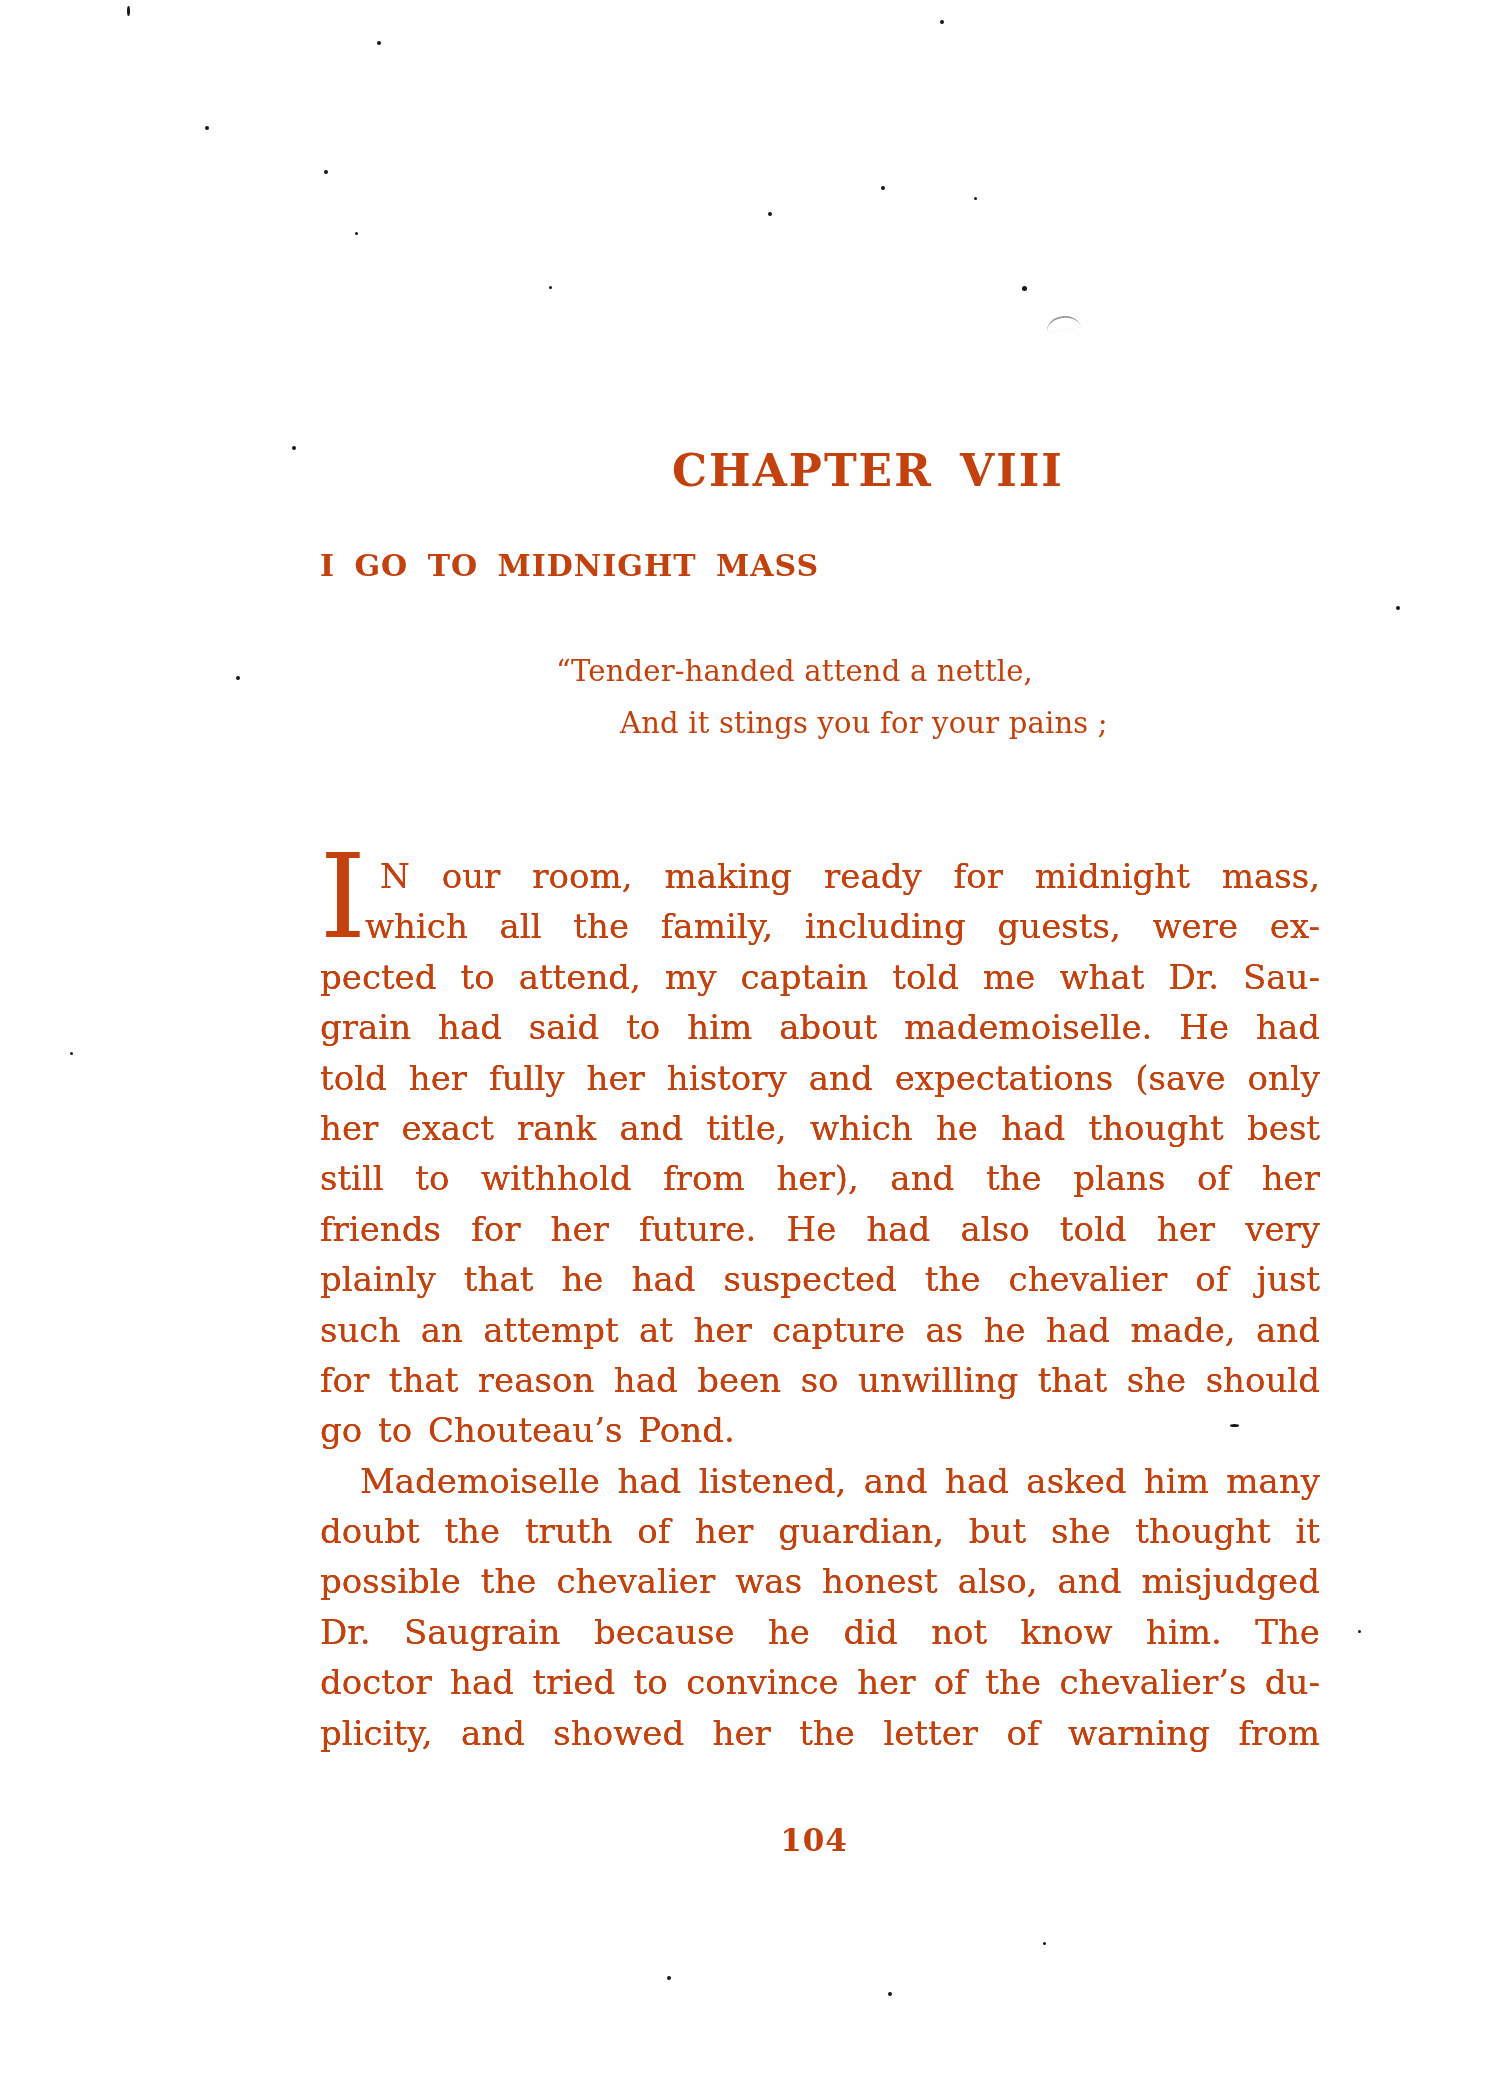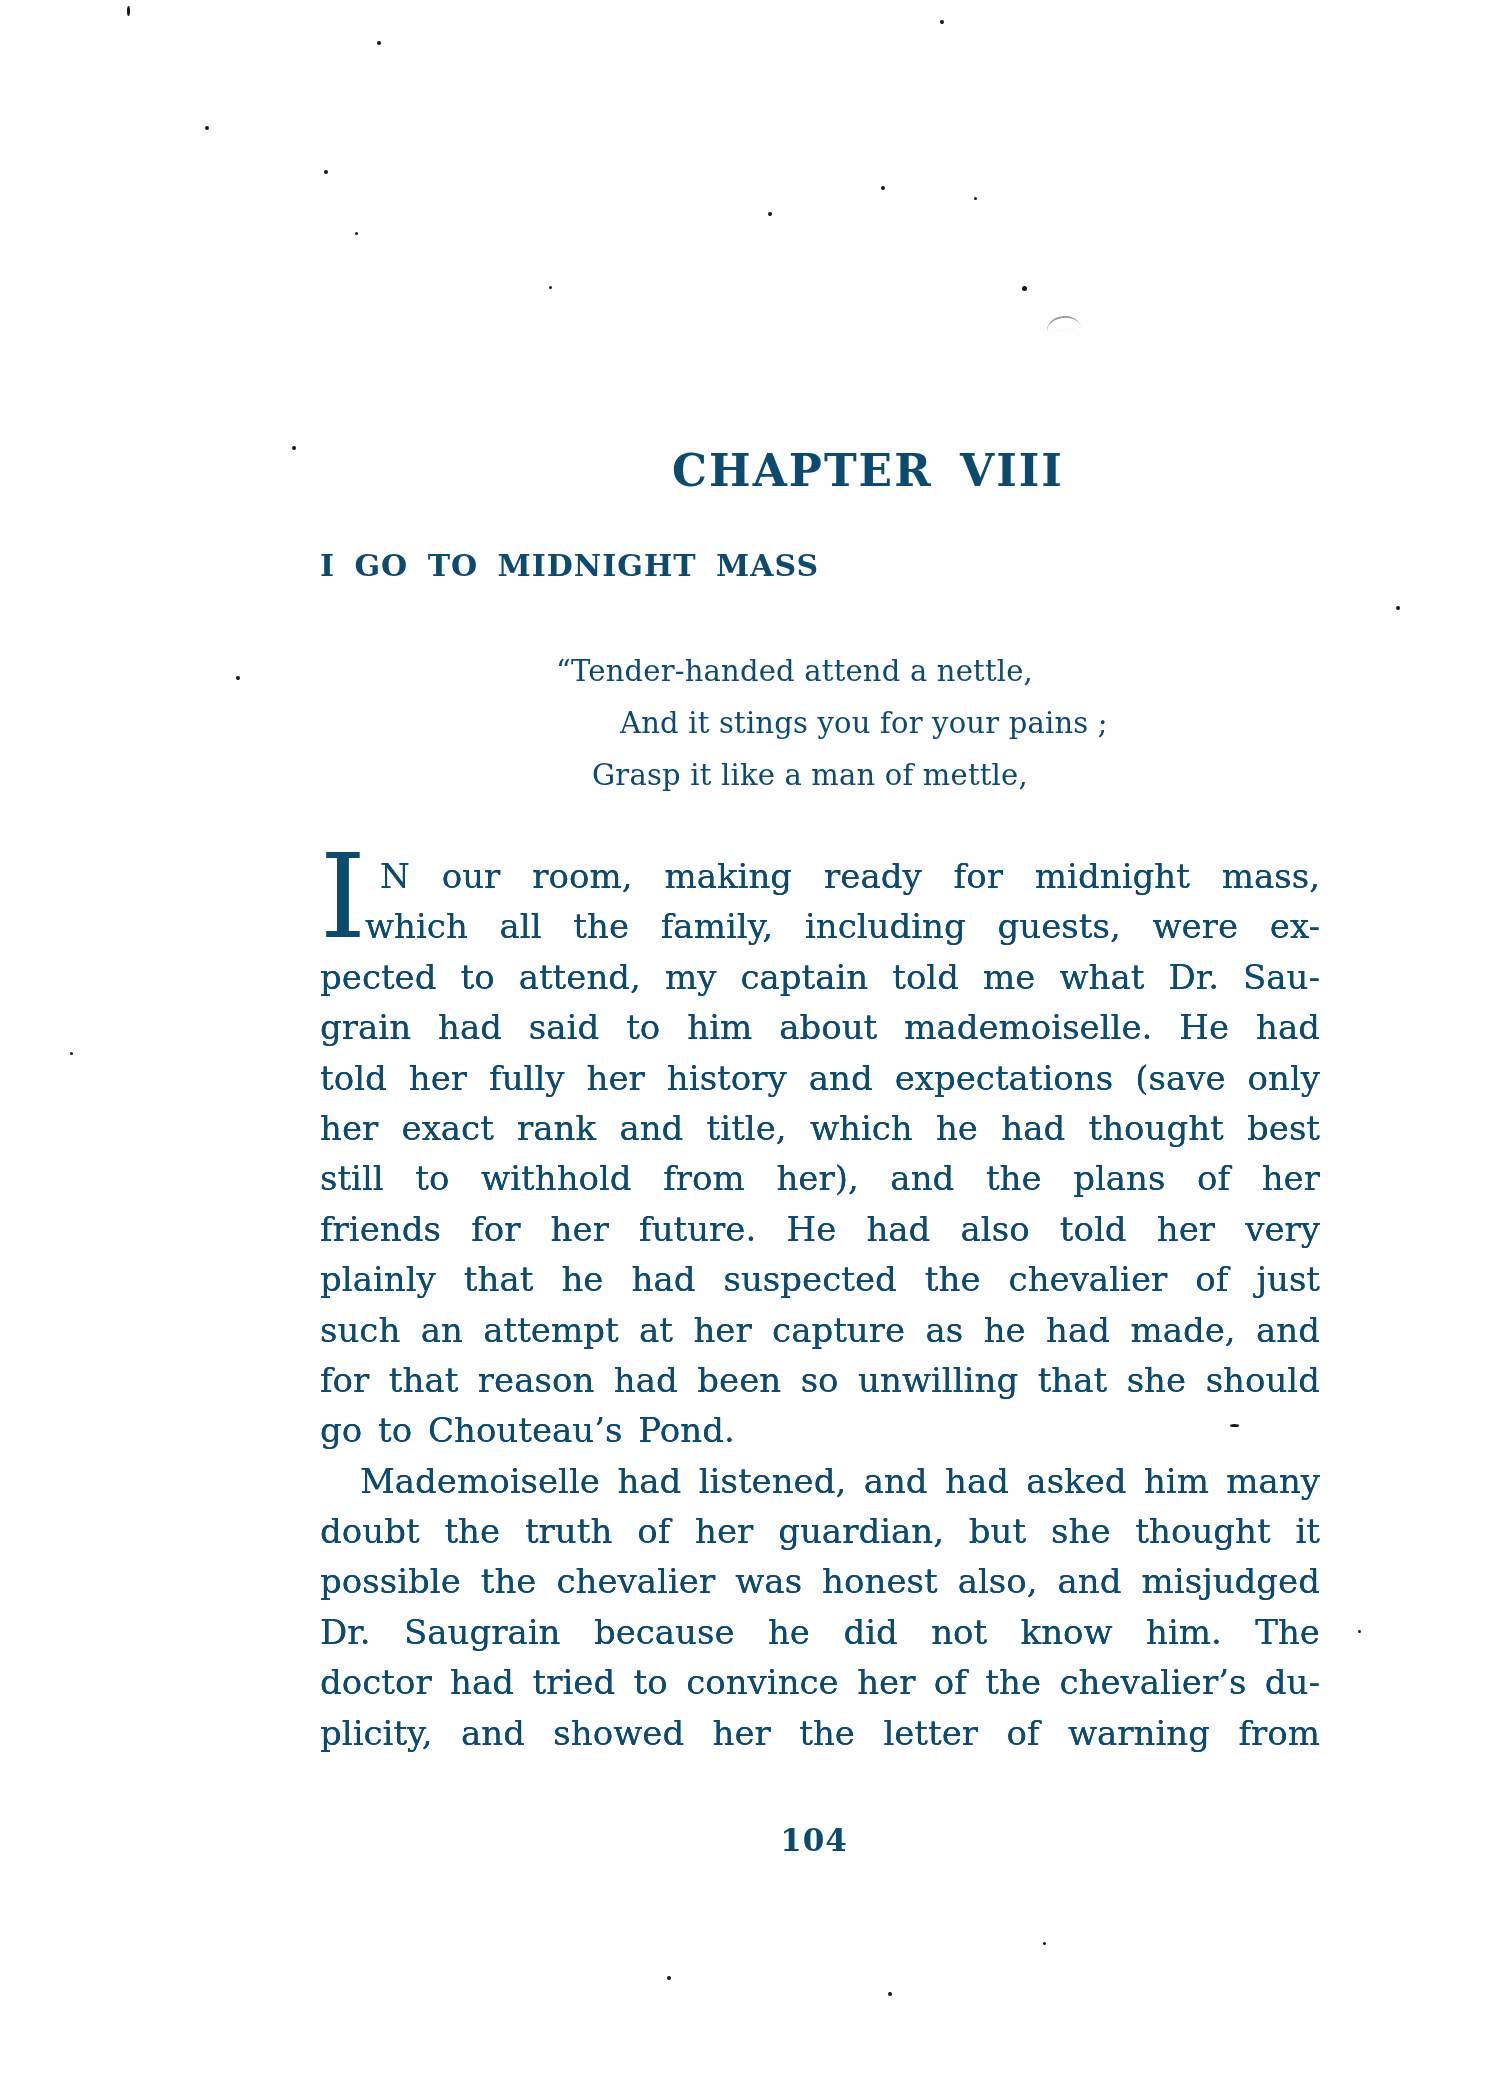--- a/index.html
+++ b/index.html
@@ -2,21 +2,21 @@
 <html><head>
 <meta charset="utf-8">
 <style>
   html,body{margin:0;padding:0;background:#e8e8e8;}
   .page{
     position:relative;
     width:1501px;height:2085px;
     margin:0 auto;
     background:#fefefe;
     font-family:"DejaVu Serif", serif;
-    color:#0c4a6e;
+    color:#c2410c;
     overflow:hidden;
   }
   
   .chapter-heading{
     position:absolute;top:449px;left:320px;width:1000px;
     text-align:center;
     transform:translateX(48px);
     font-size:44px;font-weight:bold;
     letter-spacing:2px;word-spacing:10px;
     line-height:1;
@@ -85,21 +85,20 @@
 
 <div class="page">
 
   <div class="chapter-heading">CHAPTER VIII</div>
 
   <div class="section-title">I GO TO MIDNIGHT MASS</div>
 
   <div class="epigraph">
     <div class="poem-line">“Tender-handed attend a nettle,</div>
     <div class="poem-line">And it stings you for your pains ;</div>
-    <div class="poem-line">Grasp it like a man of mettle,</div>
   </div>
 
   <div class="body-text">
     <span class="drop-cap">I</span>
     <div class="bline cap1">N our room, making ready for midnight mass,</div>
     <div class="bline cap2">which all the family, including guests, were ex-</div>
     <div class="bline">pected to attend, my captain told me what Dr. Sau-</div>
     <div class="bline">grain had said to him about mademoiselle.  He had</div>
     <div class="bline">told her fully her history and expectations (save only</div>
     <div class="bline">her exact rank and title, which he had thought best</div>

